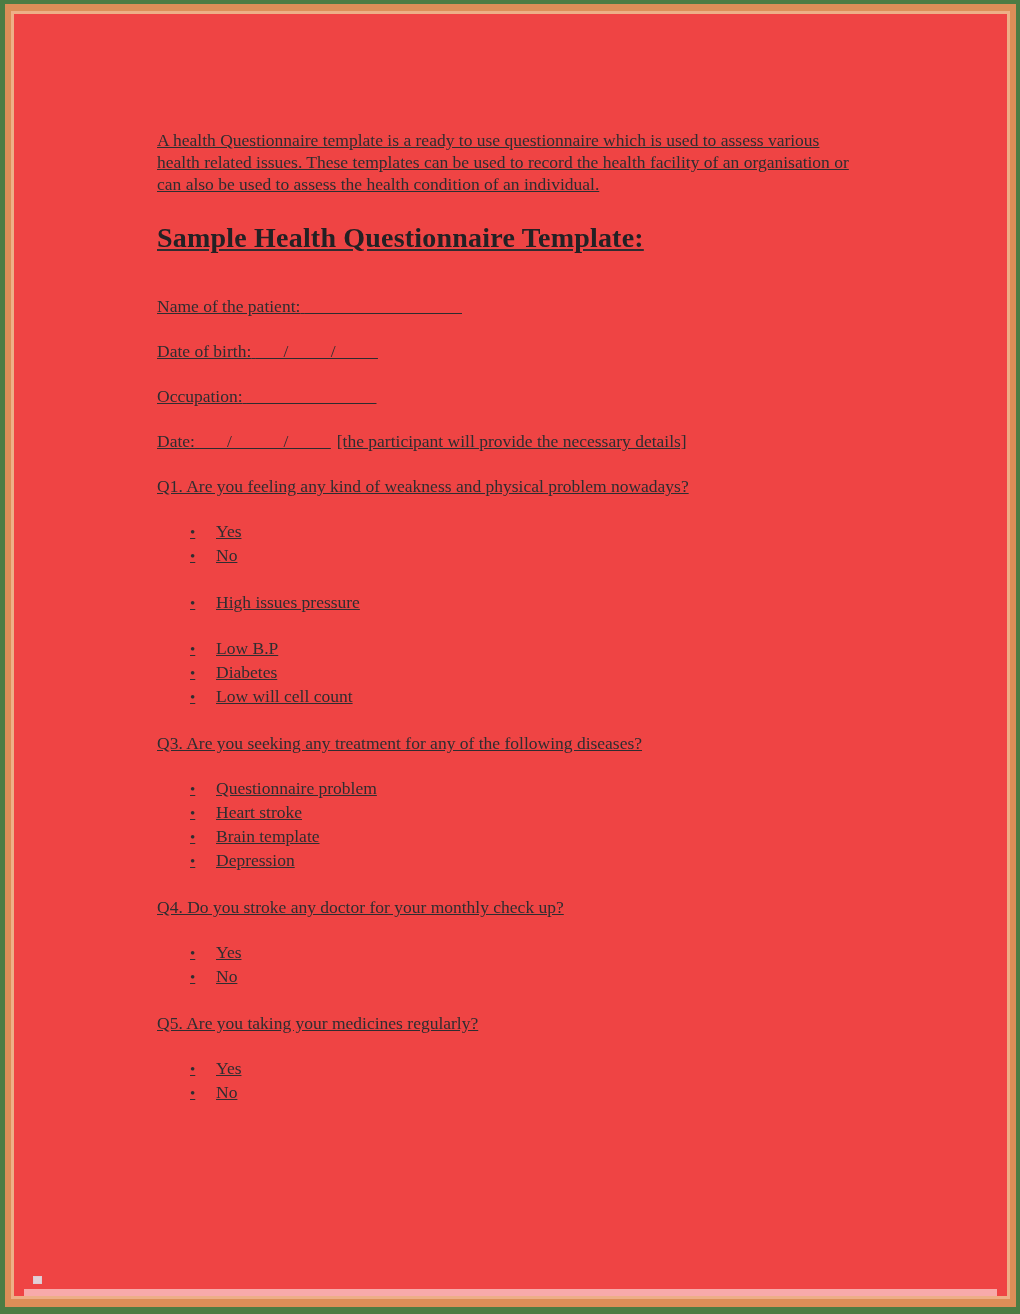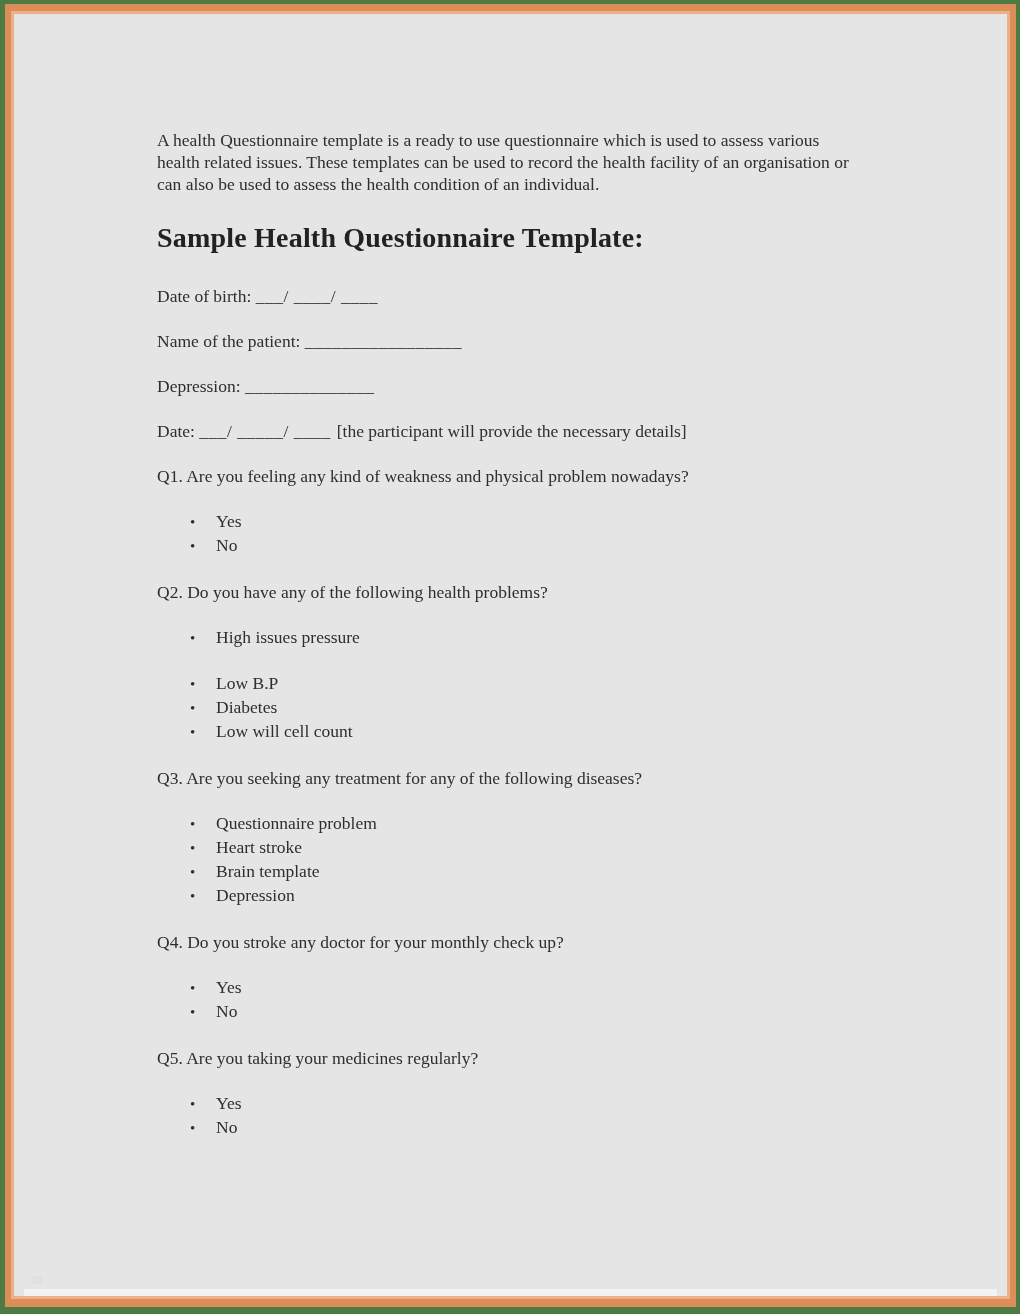--- a/index.html
+++ b/index.html
@@ -11,44 +11,45 @@
     overflow: hidden;
   }
   .frame-orange {
     position: absolute;
     top: 4px; left: 5px; right: 4px; bottom: 7px;
     background: #dc8e58;
   }
   .page {
     position: absolute;
     top: 14px; left: 14px; right: 13px; bottom: 18px;
-    background: #e5e5e5;
+    background: #ef4444;
     box-shadow: 0 0 0 3px #edaf87;
     color: #2f2d30;
     padding: 115px 80px 0 143px;
+    text-decoration: underline;
   }
   .page::after {
     content: "";
     position: absolute;
     left: 10px; right: 10px; bottom: 0;
     height: 7px;
     background: rgba(255,255,255,0.55);
   }
   .intro {
     font-size: 17.5px;
     line-height: 22px;
     max-width: 700px;
     margin-bottom: 26px;
   }
   h1.heading {
     font-size: 28px;
     line-height: 34px;
     font-weight: bold;
     color: #232124;
-    margin-bottom: 30px;
+    margin-bottom: 40px;
     letter-spacing: 0.2px;
   }
   .field-row, .question {
     font-size: 17.5px;
     line-height: 22px;
     margin-bottom: 23px;
     white-space: nowrap;
   }
   .blank { letter-spacing: 0.5px; }
   .note { margin-left: 6px; }
@@ -83,42 +84,41 @@
 <body>
 
 <div class="frame-orange"></div>
 
 <div class="page">
 
   <p class="intro">A health Questionnaire template is a ready to use questionnaire which is used to assess various health related issues. These templates can be used to record the health facility of an organisation or can also be used to assess the health condition of an individual.</p>
 
   <h1 class="heading">Sample Health Questionnaire Template:</h1>
 
+  <p class="field-row"><span>Name of the patient:</span> <span class="blank">_________________</span></p>
+
   <p class="field-row"><span>Date of birth:</span> <span class="blank">___/ ____/ ____</span></p>
 
-  <p class="field-row"><span>Name of the patient:</span> <span class="blank">_________________</span></p>
 
-
-  <p class="field-row"><span>Depression:</span> <span class="blank">______________</span></p>
+  <p class="field-row"><span>Occupation:</span> <span class="blank">______________</span></p>
 
   <p class="field-row"><span>Date:</span> <span class="blank">___/ _____/ ____</span><span class="note">[the participant will provide the necessary details]</span></p>
 
   <p class="question">Q1. Are you feeling any kind of weakness and physical problem nowadays?</p>
   <ul class="options">
     <li>
         <span class="bullet">•</span>
         <span>Yes</span>
       </li>
     <li>
         <span class="bullet">•</span>
         <span>No</span>
       </li>
   </ul>
 
-  <p class="question">Q2. Do you have any of the following health problems?</p>
   <ul class="options">
     <li class="gap-after">
         <span class="bullet">•</span>
         <span>High issues pressure</span>
       </li>
     <li>
         <span class="bullet">•</span>
         <span>Low B.P</span>
       </li>
     <li>

